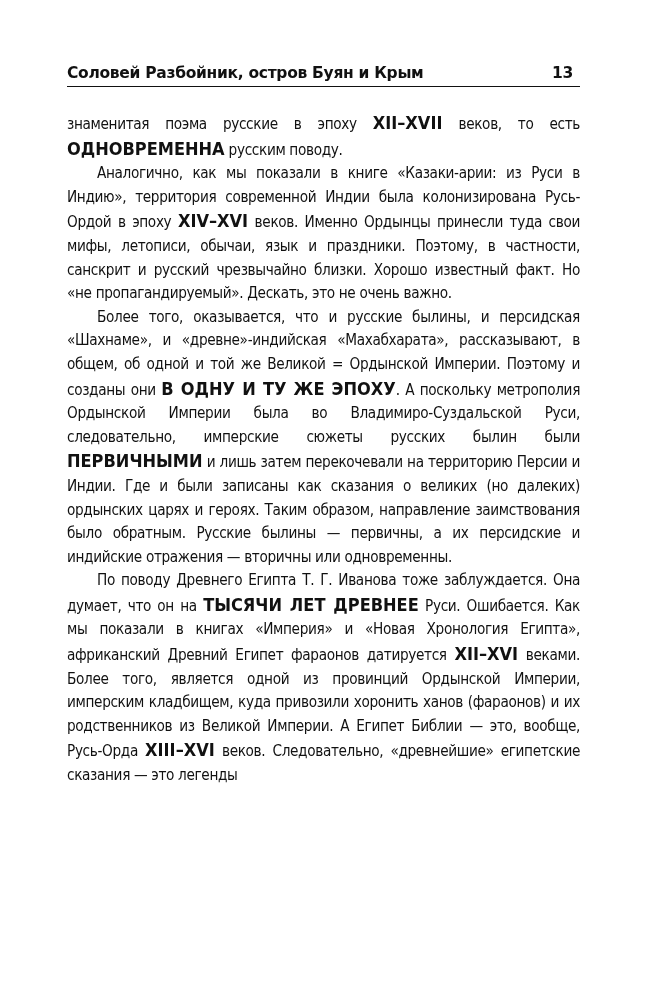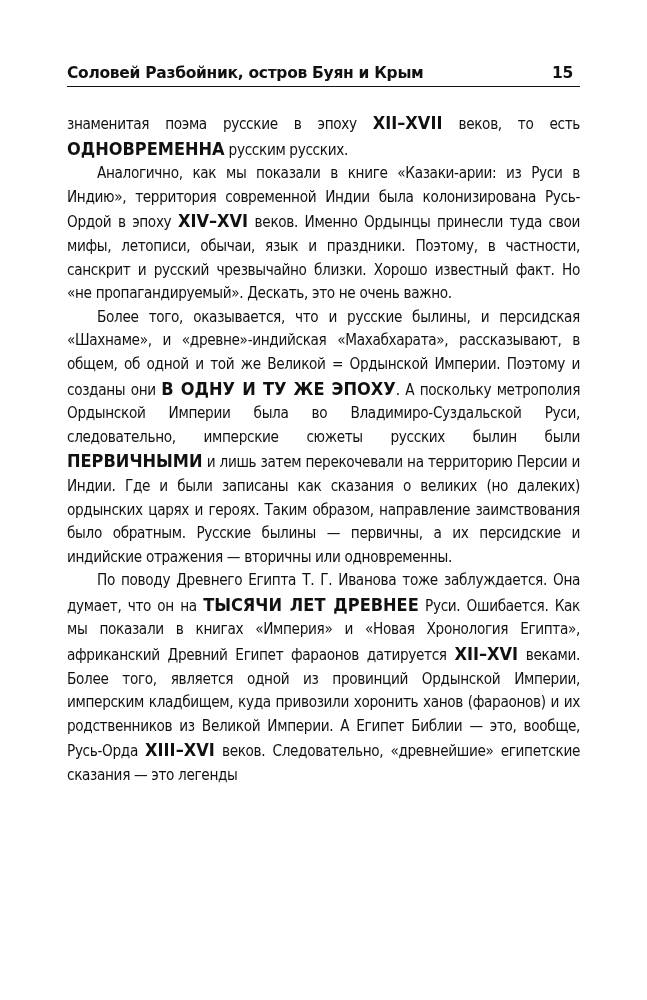--- a/index.html
+++ b/index.html
@@ -15,23 +15,23 @@
   .body-text p { margin: 0; text-indent: 30px; hyphens: manual; }
   .body-text p.cont { text-indent: 0; }
   .caps { font-size: 18px; font-weight: bold; letter-spacing: 0; }
 </style>
 </head>
 <body>
 
 <div class="page">
   <div class="running-head">
     <span>Соловей Разбойник, остров Буян и Крым</span>
-    <span>15</span>
+    <span>13</span>
   </div>
   <div class="head-rule"></div>
 
   <div class="body-text">
-    <p class="cont"><span>знаменитая поэма русские в эпоху </span><span class="caps">XII–XVII</span><span> веков, то есть </span><span class="caps">ОДНОВРЕМЕННА</span><span> русским русских.</span></p>
+    <p class="cont"><span>знаменитая поэма русские в эпоху </span><span class="caps">XII–XVII</span><span> веков, то есть </span><span class="caps">ОДНОВРЕМЕННА</span><span> русским поводу.</span></p>
     <p><span>Аналогично, как мы показали в книге «Казаки-арии: из Руси в Индию», территория современной Индии была колонизирована Русь-Ордой в эпоху </span><span class="caps">XIV–XVI</span><span> веков. Именно Ордынцы принесли туда свои мифы, летописи, обычаи, язык и праздники. Поэтому, в частности, санскрит и русский чрезвычайно близки. Хорошо известный факт. Но «не пропагандируемый». Дескать, это не очень важно.</span></p>
     <p><span>Более того, оказывается, что и русские былины, и персидская «Шахнаме», и «древне»-индийская «Махабхарата», рассказывают, в общем, об одной и той же Великой = Ордынской Империи. Поэтому и созданы они </span><span class="caps">В ОДНУ И ТУ ЖЕ ЭПОХУ</span><span>. А поскольку метрополия Ордынской Империи была во Владимиро-Суздальской Руси, следовательно, имперские сюжеты русских былин были </span><span class="caps">ПЕРВИЧНЫМИ</span><span> и лишь затем перекочевали на территорию Персии и Индии. Где и были записаны как сказания о великих (но далеких) ордынских царях и героях. Таким образом, направление заимствования было обратным. Русские былины — первичны, а их персидские и индийские отражения — вторичны или одновременны.</span></p>
     <p><span>По поводу Древнего Египта Т. Г. Иванова тоже заблуждается. Она думает, что он на </span><span class="caps">ТЫСЯЧИ ЛЕТ ДРЕВНЕЕ</span><span> Руси. Ошибается. Как мы показали в книгах «Империя» и «Новая Хронология Египта», африканский Древний Египет фараонов датируется </span><span class="caps">XII–XVI</span><span> веками. Более того, является одной из провинций Ордынской Империи, имперским кладбищем, куда привозили хоронить ханов (фараонов) и их родственников из Великой Империи. А Египет Библии — это, вообще, Русь-Орда </span><span class="caps">XIII–XVI</span><span> веков. Следовательно, «древнейшие» египетские сказания — это легенды</span></p>
   </div>
 </div>
 
 </body></html>

